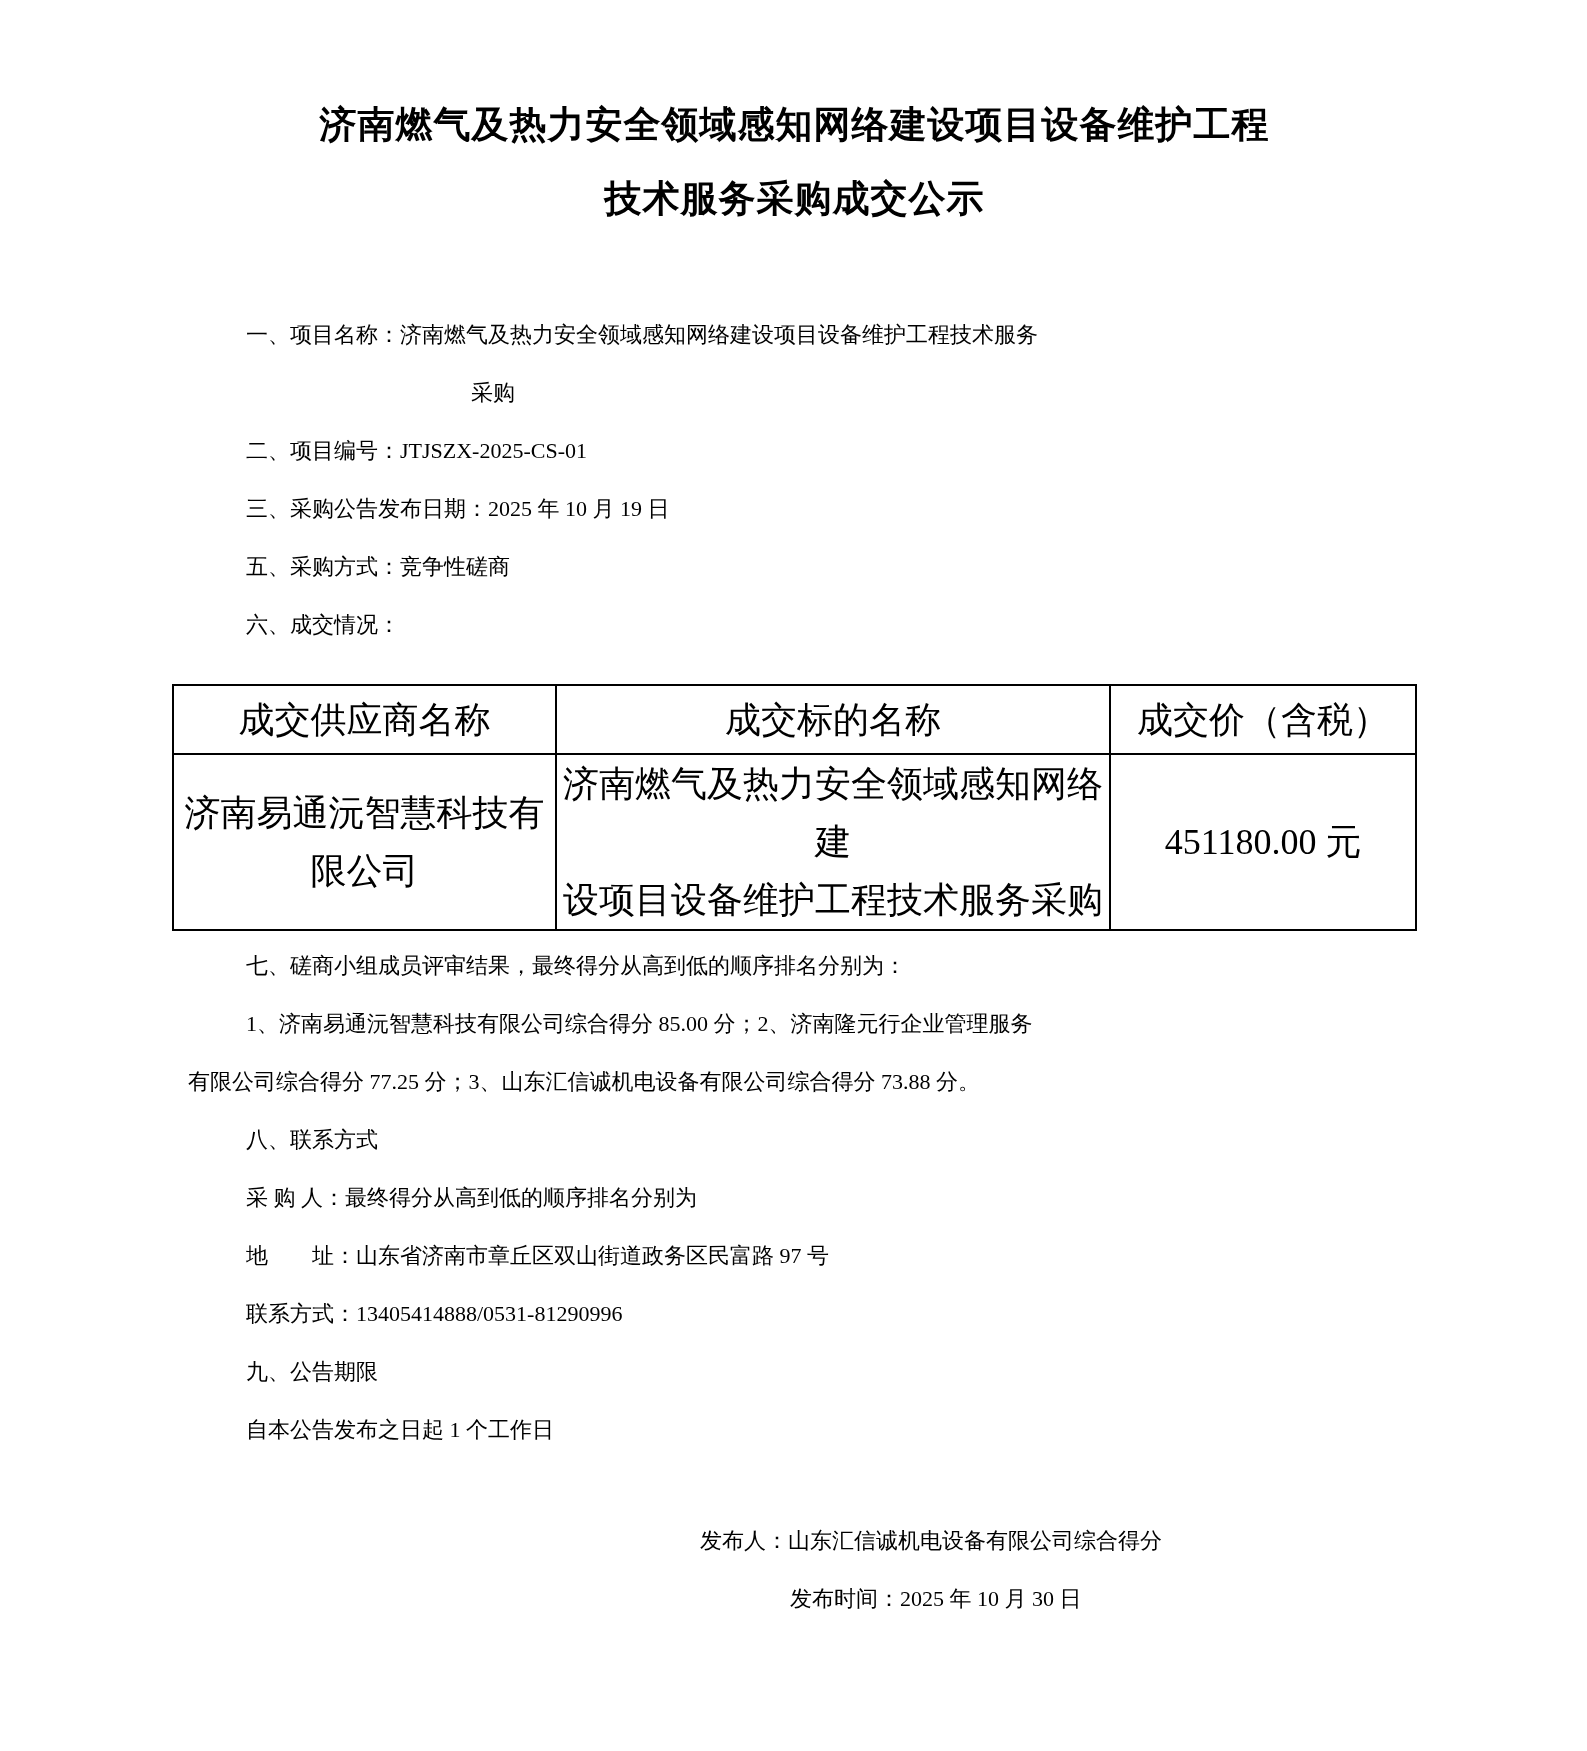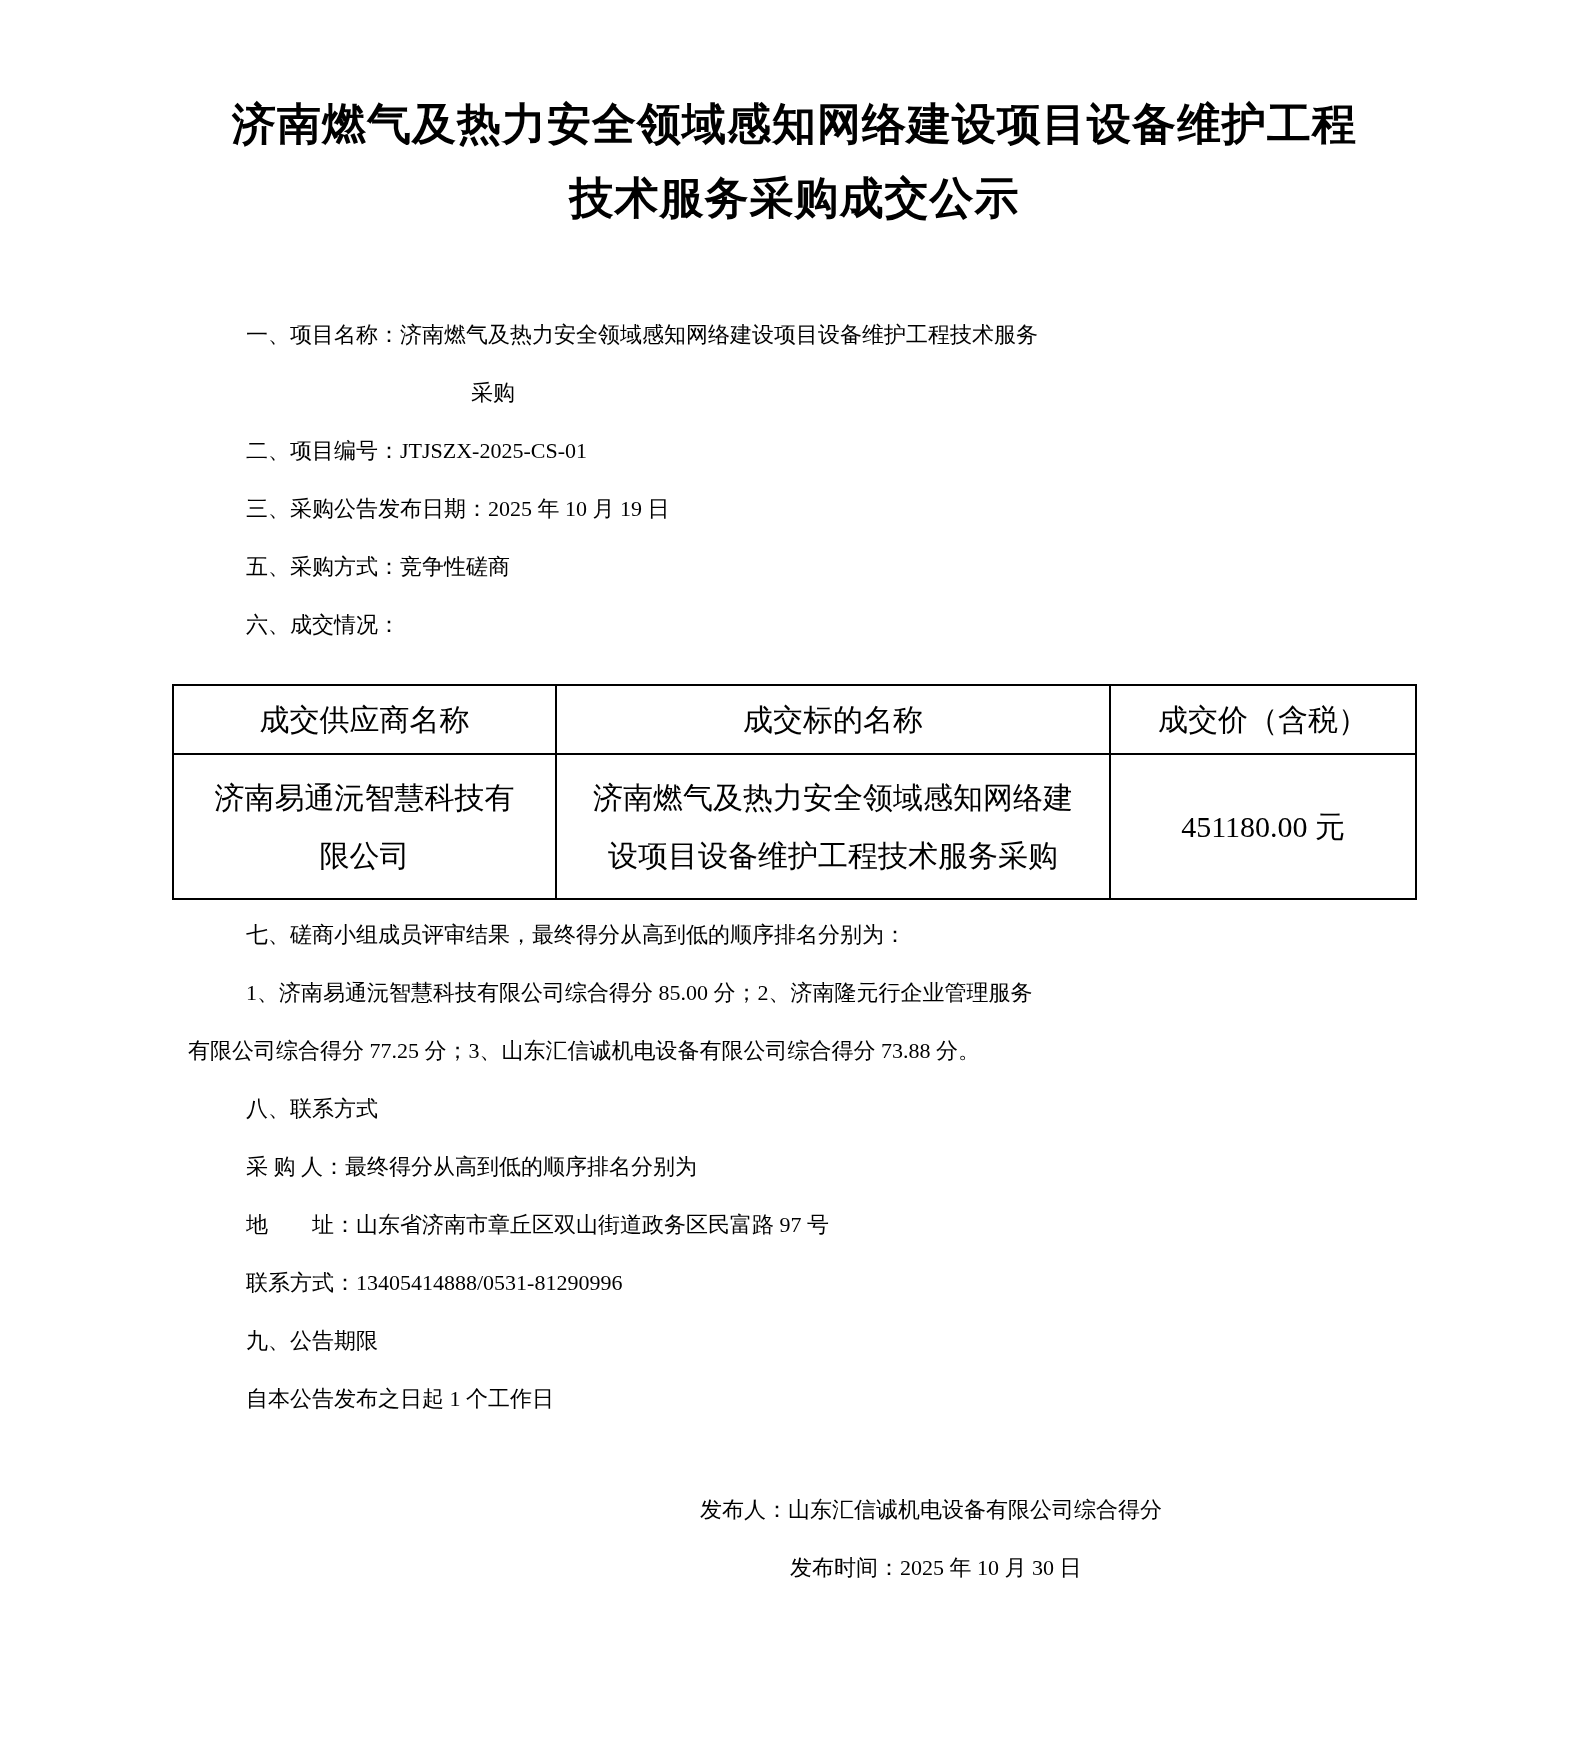--- a/index.html
+++ b/index.html
@@ -14,21 +14,21 @@
     font-family: "Liberation Serif", "DejaVu Serif", serif;
     overflow: hidden;
   }
   .page {
     box-sizing: border-box;
     width: 1587px;
     height: 1751px;
     padding: 88px 170px 40px 172px;
   }
   .doc-title {
-    font-size: 44px;
+    font-size: 37px;
     font-weight: bold;
     text-align: center;
     line-height: 74px;
     letter-spacing: 1px;
     white-space: pre-line;
     margin: 0 0 70px 0;
   }
   .body-text {
     font-size: 22px;
     line-height: 58px;
@@ -45,21 +45,21 @@
   table.deal-table {
     border-collapse: collapse;
     width: 100%;
     margin-top: 30px;
     table-layout: fixed;
   }
   table.deal-table td {
     border: 2px solid #000000;
     text-align: center;
     vertical-align: middle;
-    font-size: 30px;
+    font-size: 36px;
     line-height: 58px;
     white-space: pre-line;
     padding: 0 6px;
   }
   table.deal-table tr.head-row td { height: 67px; }
   table.deal-table tr.data-row td { height: 143px; }
   col.c1 { width: 30.8%; }
   col.c2 { width: 44.6%; }
   col.c3 { width: 24.6%; }
   .after-table { margin-top: 6px; }

